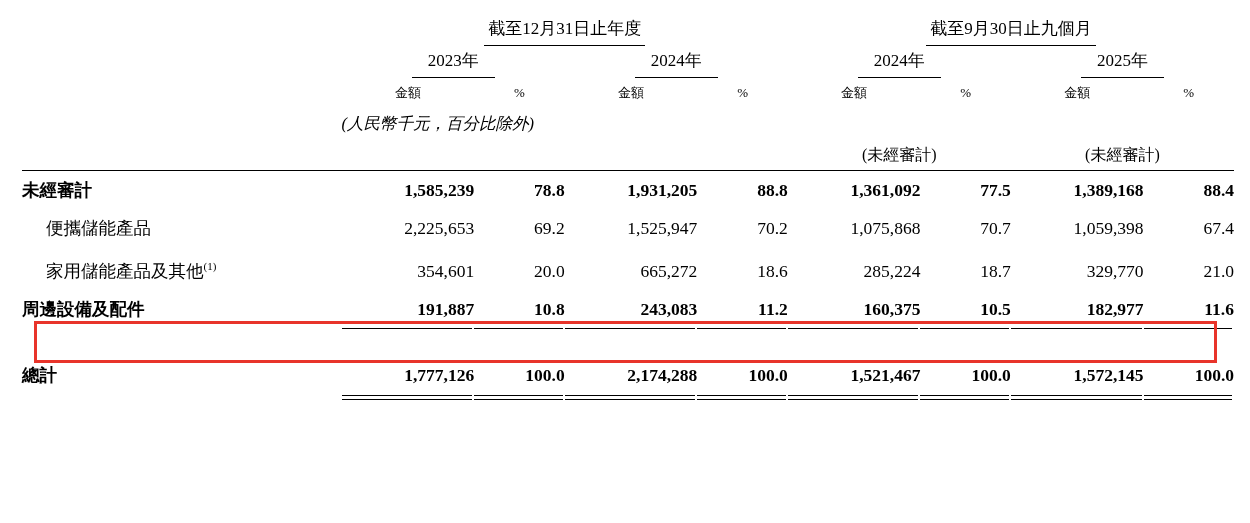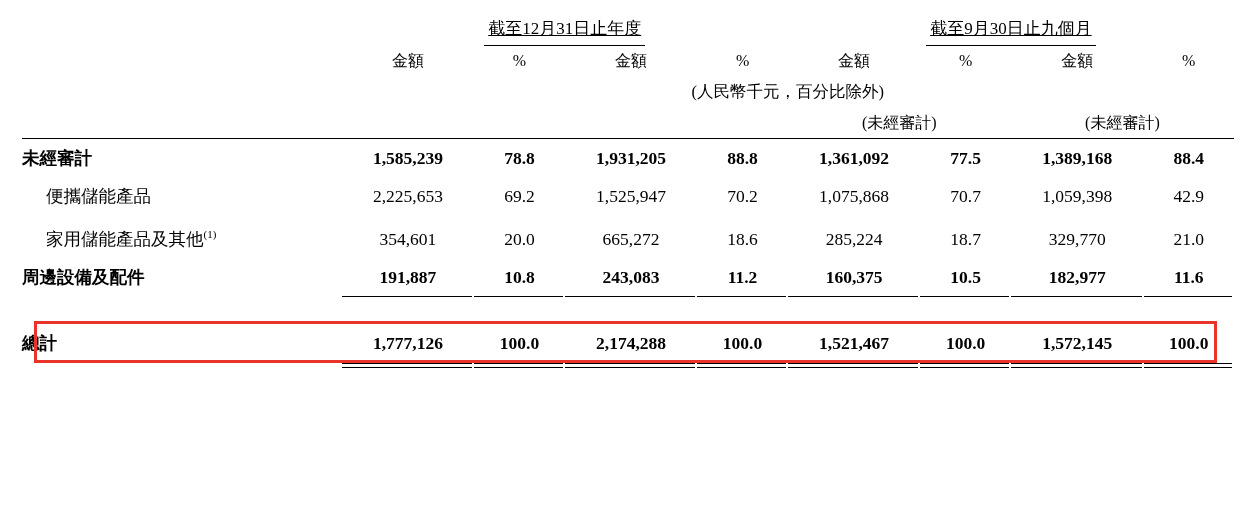--- a/index.html
+++ b/index.html
@@ -41,42 +41,42 @@
   .hdr-period {
     font-size: 17px;
     text-align: center;
     line-height: 30px;
     white-space: nowrap;
   }
   .hdr-period .ul {
     display: inline-block;
     border-bottom: 1.3px solid #000;
     padding: 0 4px 1px 4px;
-    text-decoration: underline;
   }
   .hdr-year {
     font-size: 17px;
     text-align: center;
     line-height: 30px;
     white-space: nowrap;
   }
   .hdr-year .ul {
     display: inline-block;
     border-bottom: 1.3px solid #000;
     padding: 0 16px 1px 16px;
   }
   .hdr-sub {
-    font-size: 16px;
+    font-size: 13px;
     text-align: center;
     line-height: 30px;
     white-space: nowrap;
   }
   .unit-note {
-    text-align: center;
+    text-align: left;
     font-size: 16.5px;
+    font-style: italic;
     line-height: 32px;
     white-space: nowrap;
   }
   .unaudited {
     text-align: center;
     font-size: 16px;
     line-height: 30px;
     white-space: nowrap;
   }
   .rule-row td {
@@ -91,21 +91,21 @@
   }
   .row-label {
     font-size: 17.5px;
     line-height: 38px;
     white-space: nowrap;
     padding-left: 2px;
   }
   .row-label.bold { font-weight: bold; }
   .row-label.indent { padding-left: 24px; }
   .num {
-    text-align: center;
+    text-align: right;
     font-size: 17.5px;
     line-height: 38px;
     white-space: nowrap;
     padding-right: 2px;
   }
   .num.bold { font-weight: bold; }
   .spacer-row td { height: 26px; }
   .total-row td { line-height: 40px; }
 
   
@@ -162,20 +162,35 @@
       <tr>
         <td></td>
         <td class="hdr-period" colspan="4">
           <span class="ul">截至12月31日止年度</span>
         </td>
         <td class="hdr-period" colspan="4">
           <span class="ul">截至9月30日止九個月</span>
         </td>
       </tr>
 
+      <tr>
+        <td></td>
+        <td class="hdr-year" colspan="2">
+          <span class="ul">2023年</span>
+        </td>
+        <td class="hdr-year" colspan="2">
+          <span class="ul">2024年</span>
+        </td>
+        <td class="hdr-year" colspan="2">
+          <span class="ul">2024年</span>
+        </td>
+        <td class="hdr-year" colspan="2">
+          <span class="ul">2025年</span>
+        </td>
+      </tr>
 
       <tr>
         <td></td>
         <td class="hdr-sub">金額</td>
         <td class="hdr-sub">%</td>
         <td class="hdr-sub">金額</td>
         <td class="hdr-sub">%</td>
         <td class="hdr-sub">金額</td>
         <td class="hdr-sub">%</td>
         <td class="hdr-sub">金額</td>
@@ -214,21 +229,21 @@
 
       <tr>
         <td class="row-label indent">便攜儲能產品</td>
         <td class="num">2,225,653</td>
         <td class="num">69.2</td>
         <td class="num">1,525,947</td>
         <td class="num">70.2</td>
         <td class="num">1,075,868</td>
         <td class="num">70.7</td>
         <td class="num">1,059,398</td>
-        <td class="num">42.9</td>
+        <td class="num">67.4</td>
       </tr>
 
       <tr>
         <td class="row-label indent"><span>家用儲能產品及其他</span><sup>(1)</sup></td>
         <td class="num">354,601</td>
         <td class="num">20.0</td>
         <td class="num">665,272</td>
         <td class="num">18.6</td>
         <td class="num">285,224</td>
         <td class="num">18.7</td>

